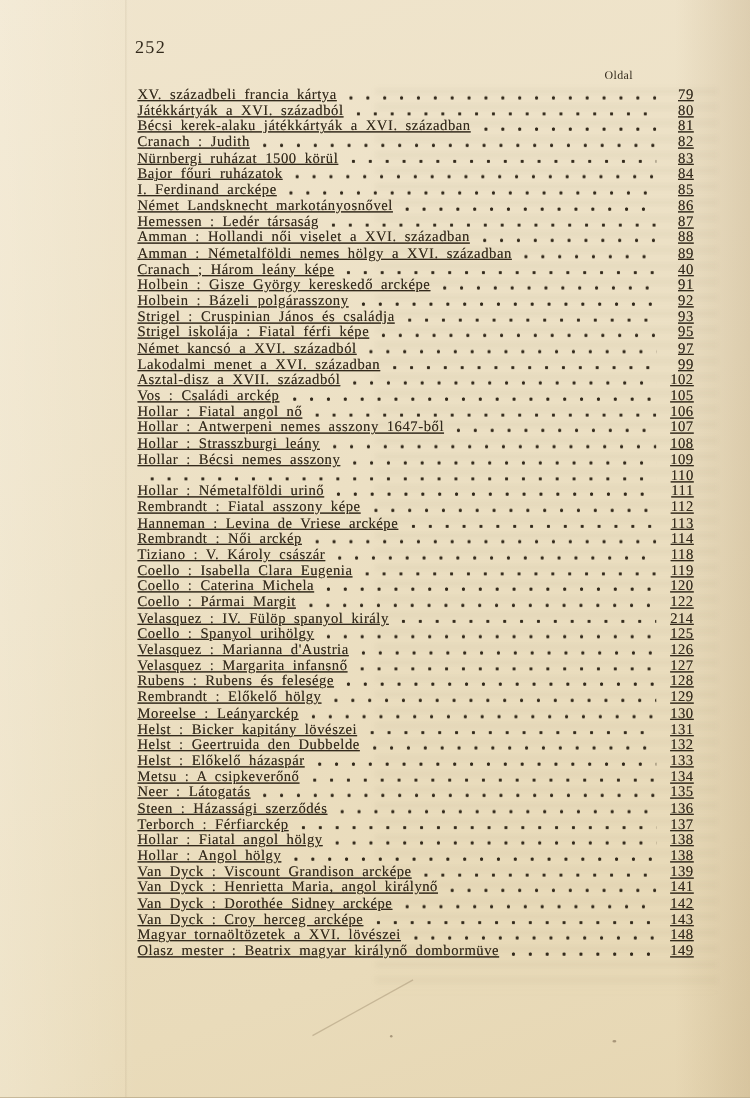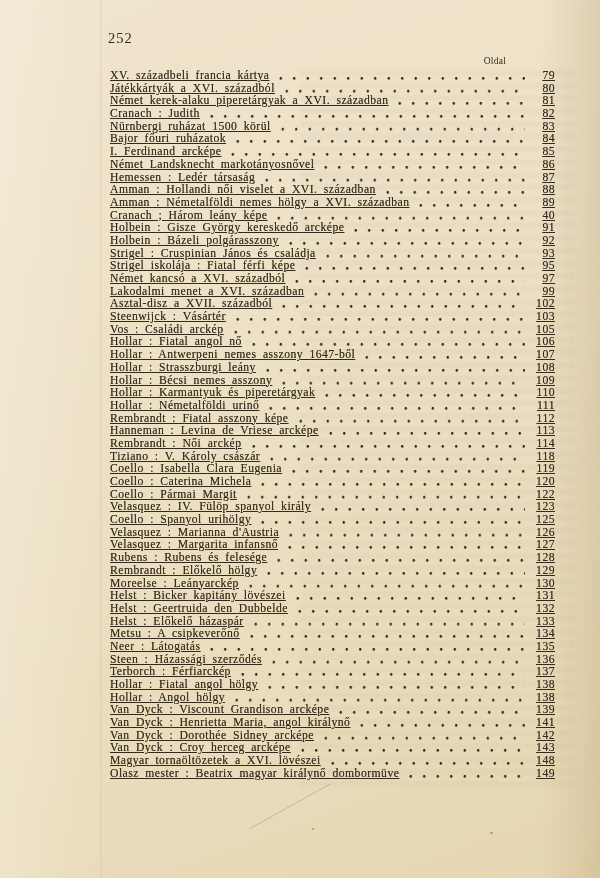--- a/index.html
+++ b/index.html
@@ -90,21 +90,21 @@
         <span class="title">XV. századbeli francia kártya</span>
         <span class="leader"></span>
         <span class="pagenum">79</span>
       </div>
       <div class="row">
         <span class="title">Játékkártyák a XVI. századból</span>
         <span class="leader"></span>
         <span class="pagenum">80</span>
       </div>
       <div class="row">
-        <span class="title">Német kerek-alaku piperetárgyak a XVI. században</span>
+        <span class="title">Bécsi kerek-alaku játékkártyák a XVI. században</span>
         <span class="leader"></span>
         <span class="pagenum">81</span>
       </div>
       <div class="row">
         <span class="title">Cranach : Judith</span>
         <span class="leader"></span>
         <span class="pagenum">82</span>
       </div>
       <div class="row">
         <span class="title">Nürnbergi ruházat 1500 körül</span>
@@ -175,25 +175,20 @@
         <span class="title">Lakodalmi menet a XVI. században</span>
         <span class="leader"></span>
         <span class="pagenum">99</span>
       </div>
       <div class="row">
         <span class="title">Asztal-disz a XVII. századból</span>
         <span class="leader"></span>
         <span class="pagenum">102</span>
       </div>
       <div class="row">
-        <span class="title">Steenwijck : Vásártér</span>
-        <span class="leader"></span>
-        <span class="pagenum">103</span>
-      </div>
-      <div class="row">
         <span class="title">Vos : Családi arckép</span>
         <span class="leader"></span>
         <span class="pagenum">105</span>
       </div>
       <div class="row">
         <span class="title">Hollar : Fiatal angol nő</span>
         <span class="leader"></span>
         <span class="pagenum">106</span>
       </div>
       <div class="row">
@@ -205,21 +200,20 @@
         <span class="title">Hollar : Strasszburgi leány</span>
         <span class="leader"></span>
         <span class="pagenum">108</span>
       </div>
       <div class="row">
         <span class="title">Hollar : Bécsi nemes asszony</span>
         <span class="leader"></span>
         <span class="pagenum">109</span>
       </div>
       <div class="row">
-        <span class="title">Hollar : Karmantyuk és piperetárgyak</span>
         <span class="leader"></span>
         <span class="pagenum">110</span>
       </div>
       <div class="row">
         <span class="title">Hollar : Németalföldi urinő</span>
         <span class="leader"></span>
         <span class="pagenum">111</span>
       </div>
       <div class="row">
         <span class="title">Rembrandt : Fiatal asszony képe</span>
@@ -252,21 +246,21 @@
         <span class="pagenum">120</span>
       </div>
       <div class="row">
         <span class="title">Coello : Pármai Margit</span>
         <span class="leader"></span>
         <span class="pagenum">122</span>
       </div>
       <div class="row">
         <span class="title">Velasquez : IV. Fülöp spanyol király</span>
         <span class="leader"></span>
-        <span class="pagenum">123</span>
+        <span class="pagenum">214</span>
       </div>
       <div class="row">
         <span class="title">Coello : Spanyol urihölgy</span>
         <span class="leader"></span>
         <span class="pagenum">125</span>
       </div>
       <div class="row">
         <span class="title">Velasquez : Marianna d'Austria</span>
         <span class="leader"></span>
         <span class="pagenum">126</span>

